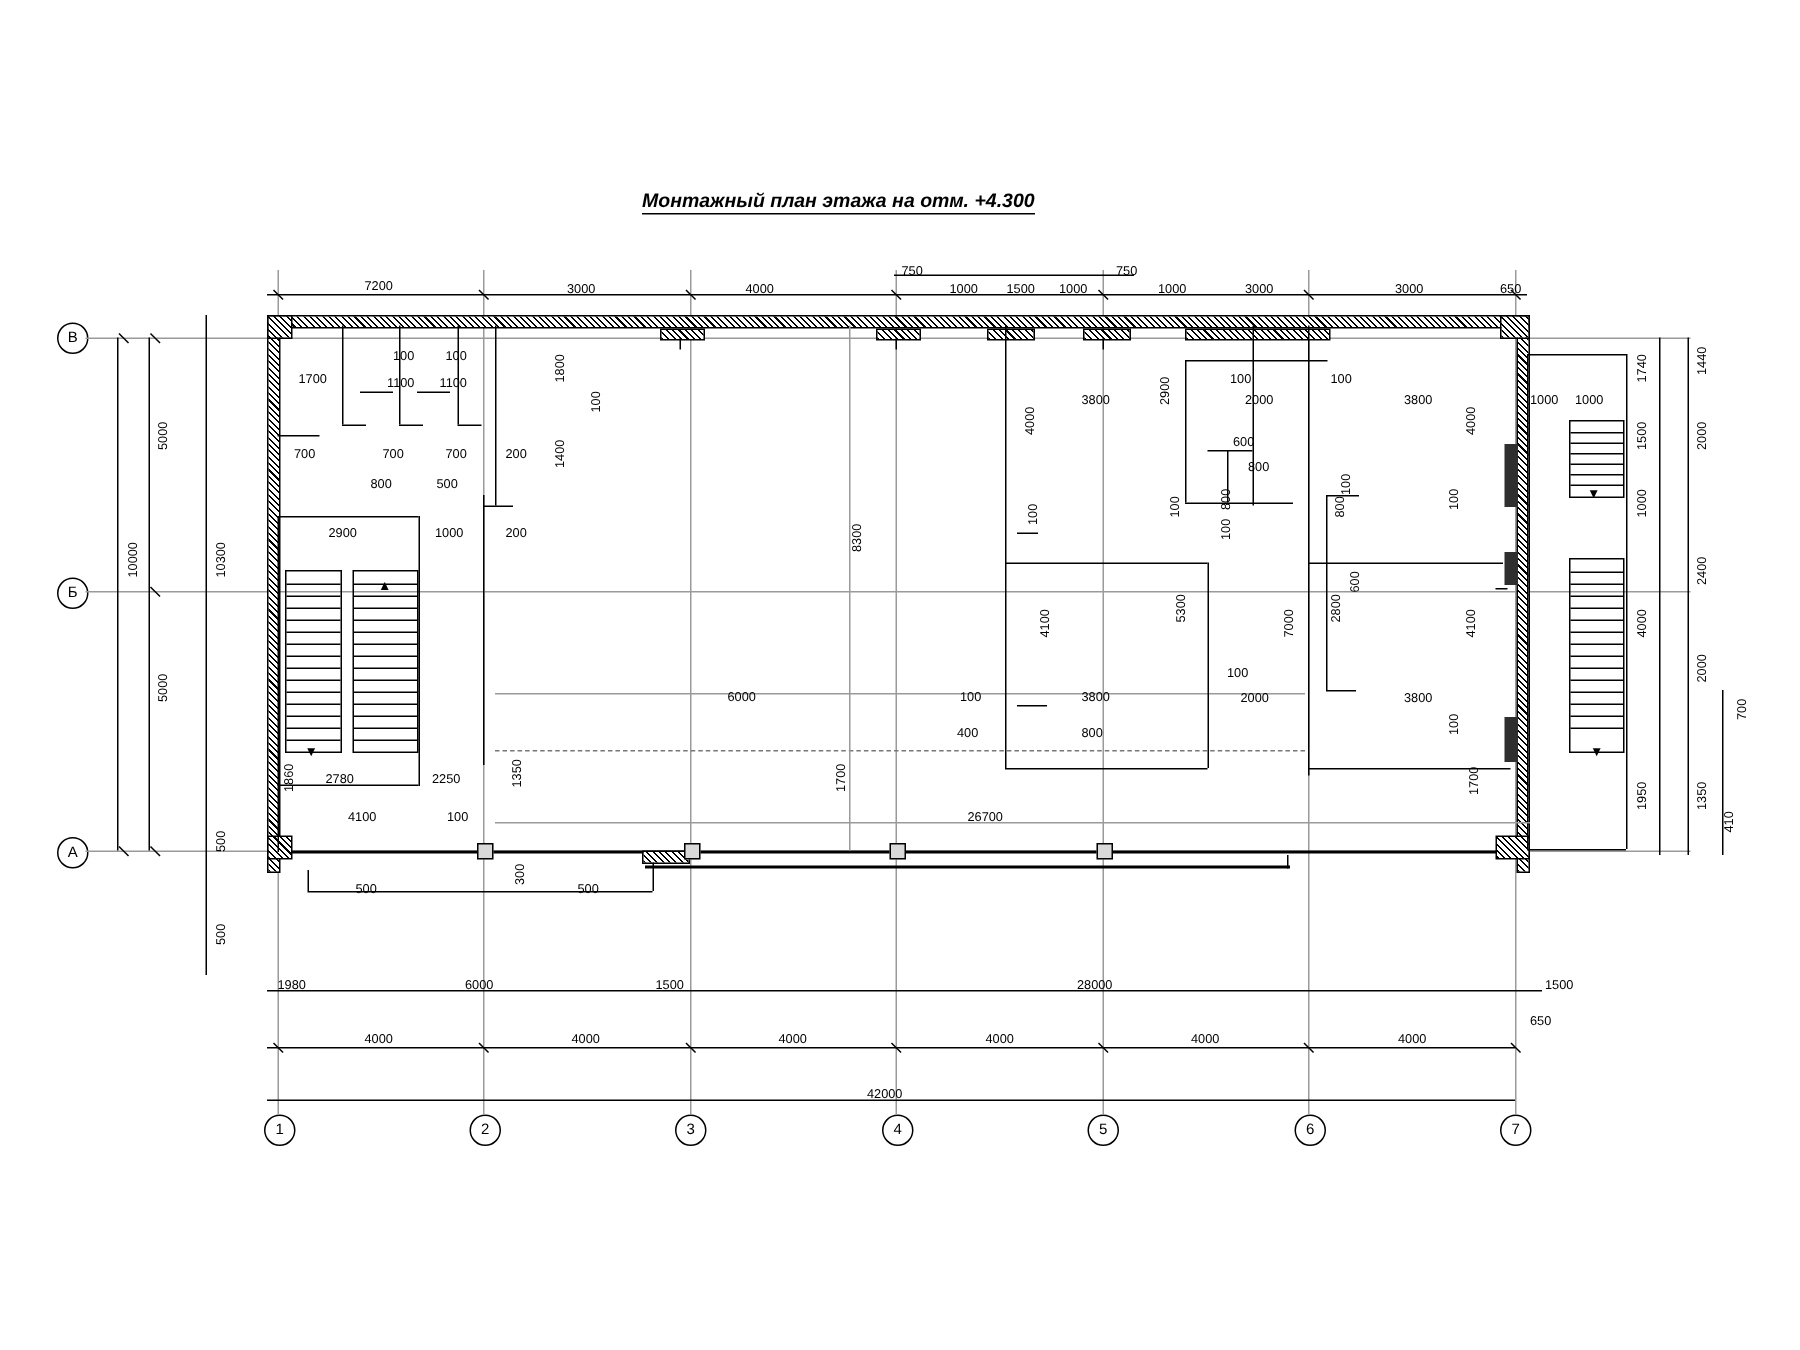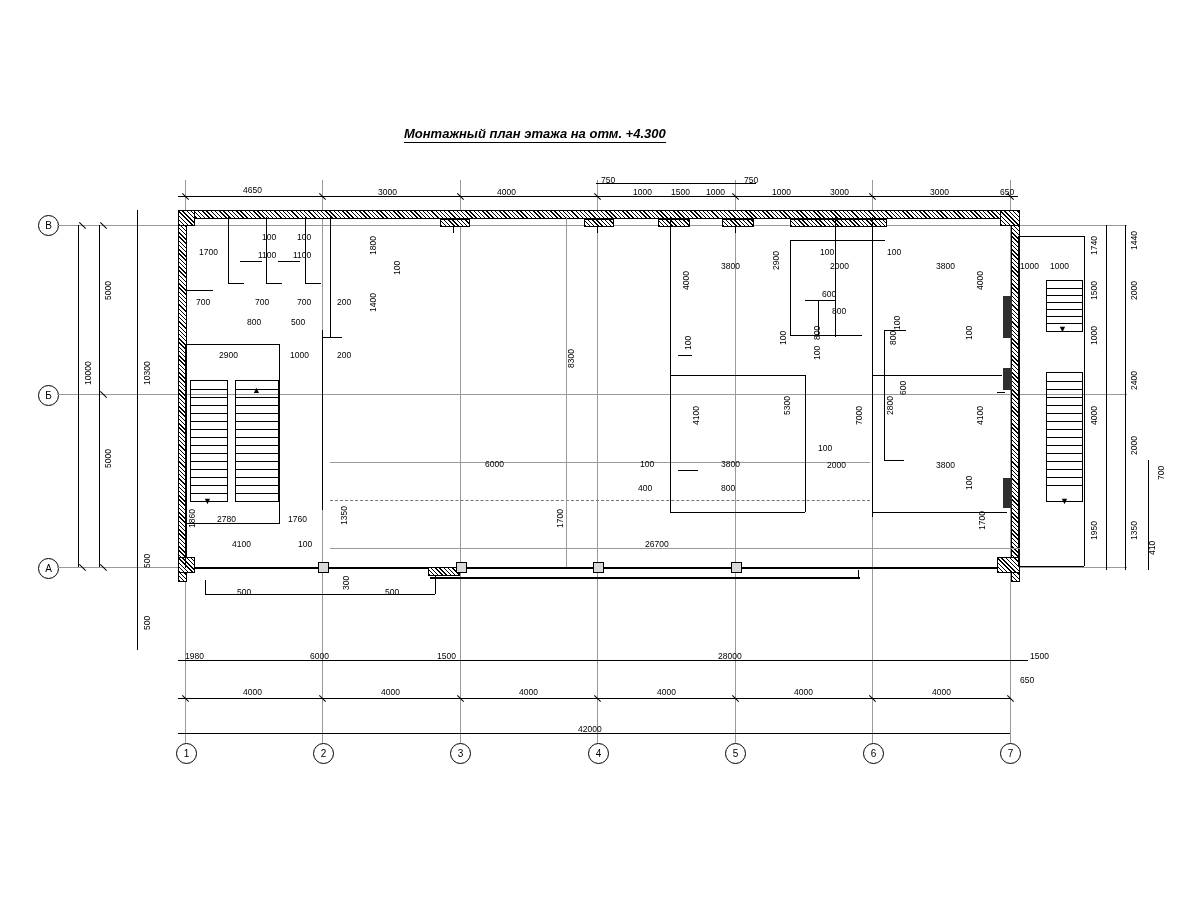--- a/index.html
+++ b/index.html
@@ -27,21 +27,21 @@
   .stair{position:absolute;border:1px solid #000;}
   .stair i{position:absolute;left:0;right:0;height:1px;background:#000;}
   .arrow{position:absolute;font-size:9px;line-height:9px;}
   .col{position:absolute;background:#d9d9d9;border:1px solid #000;}
 </style>
 </head>
 <body>
 
 <div id="sheet">
 
-  <div class="ttl" style="left:404px;top:126px;text-align:center;">Монтажный план этажа на отм. +4.300</div>
+  <div class="ttl" style="left:428px;top:126px;text-align:center;">Монтажный план этажа на отм. +4.300</div>
 
   <div class="axis-c" style="left:38px;top:215px;">В</div>
   <div class="axis-c" style="left:38px;top:385px;">Б</div>
   <div class="axis-c" style="left:38px;top:558px;">А</div>
 
   <div class="axis-c" style="left:176px;top:743px;">1</div>
   <div class="axis-c" style="left:313px;top:743px;">2</div>
   <div class="axis-c" style="left:450px;top:743px;">3</div>
   <div class="axis-c" style="left:588px;top:743px;">4</div>
   <div class="axis-c" style="left:725px;top:743px;">5</div>
@@ -244,21 +244,21 @@
   <div class="tick" style="left:868px;top:698px;"></div>
   <div class="tick" style="left:1006px;top:698px;"></div>
 
   <div class="tick" style="left:99px;top:225px;"></div>
   <div class="tick" style="left:99px;top:394px;"></div>
   <div class="tick" style="left:99px;top:567px;"></div>
   <div class="tick" style="left:78px;top:225px;"></div>
   <div class="tick" style="left:78px;top:567px;"></div>
 
   <div id="dimlayer">
-      <div class="dim" style="left: 243px; top: 186px;">4650</div>
+      <div class="dim" style="left: 243px; top: 186px;">7200</div>
       <div class="dim" style="left: 378px; top: 188px;">3000</div>
       <div class="dim" style="left: 497px; top: 188px;">4000</div>
       <div class="dim" style="left: 601px; top: 176px;">750</div>
       <div class="dim" style="left: 633px; top: 188px;">1000</div>
       <div class="dim" style="left: 671px; top: 188px;">1500</div>
       <div class="dim" style="left: 706px; top: 188px;">1000</div>
       <div class="dim" style="left: 744px; top: 176px;">750</div>
       <div class="dim" style="left: 772px; top: 188px;">1000</div>
       <div class="dim" style="left: 830px; top: 188px;">3000</div>
       <div class="dim" style="left: 930px; top: 188px;">3000</div>
@@ -272,21 +272,21 @@
       <div class="dim" style="left: 255px; top: 298px;">700</div>
       <div class="dim" style="left: 297px; top: 298px;">700</div>
       <div class="dim" style="left: 337px; top: 298px;">200</div>
       <div class="dim" style="left: 247px; top: 318px;">800</div>
       <div class="dim" style="left: 291px; top: 318px;">500</div>
       <div class="dim" style="left: 219px; top: 351px;">2900</div>
       <div class="dim" style="left: 290px; top: 351px;">1000</div>
       <div class="dim" style="left: 337px; top: 351px;">200</div>
       <div class="dim" style="left: 485px; top: 460px;">6000</div>
       <div class="dim" style="left: 217px; top: 515px;">2780</div>
-      <div class="dim" style="left: 288px; top: 515px;">1760</div>
+      <div class="dim" style="left: 288px; top: 515px;">2250</div>
       <div class="dim" style="left: 232px; top: 540px;">4100</div>
       <div class="dim" style="left: 298px; top: 540px;">100</div>
       <div class="dim" style="left: 645px; top: 540px;">26700</div>
       <div class="dim" style="left: 237px; top: 588px;">500</div>
       <div class="dim" style="left: 385px; top: 588px;">500</div>
       <div class="dim" style="left: 721px; top: 262px;">3800</div>
       <div class="dim" style="left: 640px; top: 460px;">100</div>
       <div class="dim" style="left: 721px; top: 460px;">3800</div>
       <div class="dim" style="left: 638px; top: 484px;">400</div>
       <div class="dim" style="left: 721px; top: 484px;">800</div>

